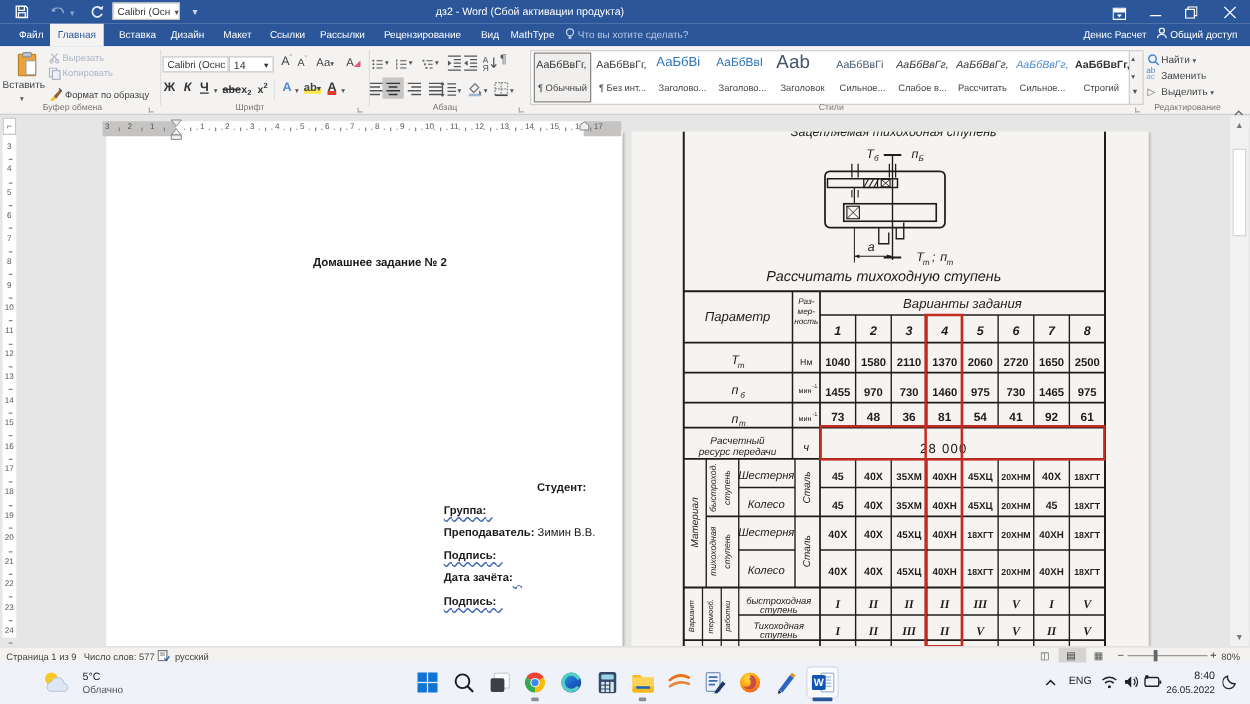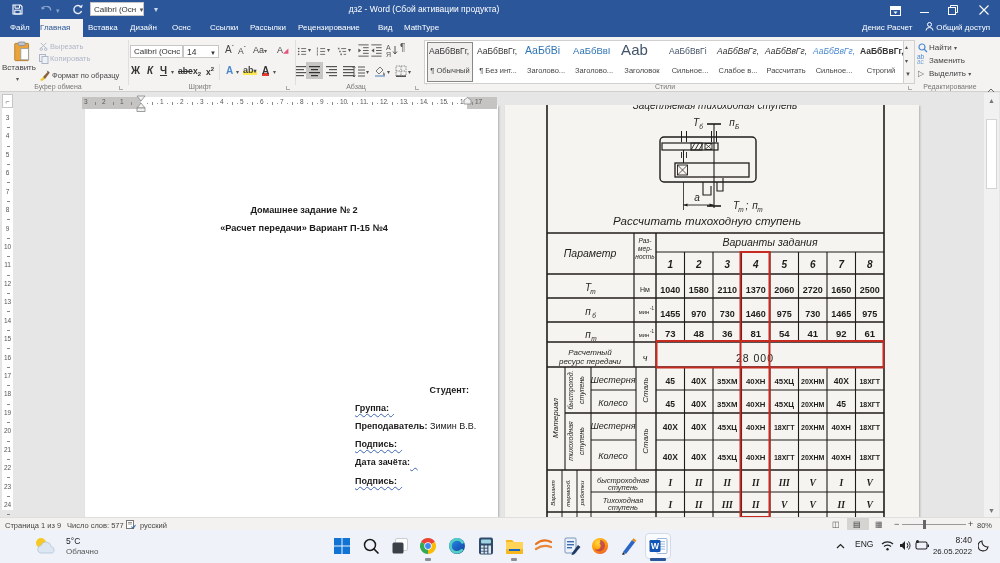--- a/index.html
+++ b/index.html
@@ -3,21 +3,21 @@
 <meta charset="utf-8">
 <style>
 * { margin:0; padding:0; box-sizing:border-box; }
 html,body { width:1000px; height:563px; overflow:hidden; font-family:"Liberation Sans",sans-serif; }
 #app { position:relative; width:1000px; height:563px; background:#e6e6e6; }
 .abs { position:absolute; }
 
 
 #titlebar { position:absolute; left:0; top:0; width:1000px; height:19px; background:#2b579a; color:#fff; }
 #tabrow   { position:absolute; left:0; top:19px; width:1000px; height:18px; background:#2b579a; }
-.tab { position:absolute; top:0; height:18px; line-height:18px; color:#fff; font-size:8px; text-align:left; }
+.tab { position:absolute; top:0; height:18px; line-height:18px; color:#fff; font-size:8px; text-align:center; }
 #ribbon { position:absolute; left:0; top:37px; width:1000px; height:55px; background:#f4f3f2; border-bottom:1px solid #d2d0ce; }
 .grplabel { position:absolute; top:46px; font-size:7px; color:#7a7874; text-align:center; }
 .gsep { position:absolute; top:3px; height:45px; width:1px; background:#e1dfdd; }
 .stysmp { position:absolute; font-size:8.5px; color:#333; white-space:nowrap; }
 .stylab { position:absolute; font-size:7.5px; color:#444; width:46px; text-align:center; white-space:nowrap; overflow:hidden; }
 
 
 #rulerrow { position:absolute; left:0; top:92px; width:984px; height:13px; background:#e6e6e6; z-index:5; }
 
 
@@ -73,26 +73,30 @@
       </svg>
     <svg class="abs" style="left:979px;top:5px" width="10" height="10" viewBox="0 0 10 10">
         <path d="M0.5 0.5 L9.5 9.5 M9.5 0.5 L0.5 9.5" stroke="#fff" stroke-width="1.1"></path>
       </svg>
   </div>
   <div id="tabrow">
     <div class="tab" style="left:10px;width:30px">Файл</div>
     <div class="tab" style="left:40px;width:43px;background:#f4f3f2;color:#2b579a;height:18px">Главная</div>
     <div class="tab" style="left:88px;width:44px">Вставка</div>
     <div class="tab" style="left:130px;width:40px">Дизайн</div>
-    <div class="tab" style="left:172px;width:36px">Оснс</div>
+    <div class="tab" style="left:172px;width:36px">Макет</div>
     <div class="tab" style="left:210px;width:40px">Ссылки</div>
     <div class="tab" style="left:250px;width:48px">Рассылки</div>
     <div class="tab" style="left:298px;width:80px">Рецензирование</div>
     <div class="tab" style="left:378px;width:28px">Вид</div>
     <div class="tab" style="left:404px;width:44px">MathType</div>
+    <div class="tab" style="left:452px;width:130px;color:#b9c8e2;text-align:left;font-size:8px"><svg width="8" height="10" viewBox="0 0 8 10" style="vertical-align:-2px">
+          <circle cx="4" cy="3.8" r="2.8" fill="none" stroke="#c7d3e8" stroke-width="1"></circle>
+          <rect x="2.9" y="7.2" width="2.2" height="1.8" fill="#c7d3e8"></rect>
+        </svg> Что вы хотите сделать?</div>
     <div class="tab" style="left:862px;width:60px;font-size:8px">Денис Расчет</div>
     <div class="tab" style="left:925px;width:75px;text-align:left;font-size:8px"><svg width="9" height="9" viewBox="0 0 9 9" style="vertical-align:-1px">
           <circle cx="4.5" cy="2.5" r="2" fill="none" stroke="#fff"></circle>
           <path d="M1 8.5 a3.5 3 0 0 1 7 0" fill="none" stroke="#fff"></path>
         </svg> Общий доступ</div>
   </div>
   <div id="ribbon">
 
     <svg class="abs" style="left:13px;top:4px" width="19" height="22" viewBox="0 0 22 24">
       <rect x="2" y="2" width="16" height="20" rx="1" fill="#e8a33d" stroke="#b27a20"></rect>
@@ -423,21 +427,20 @@
           <div class="abs" style="left:0;top:359px;width:11px;text-align:center;font-size:6.5px;color:#555">22</div>
           <div class="abs" style="left:5px;top:372px;width:3px;height:1px;background:#888"></div>
           <div class="abs" style="left:0;top:378px;width:11px;text-align:center;font-size:6.5px;color:#555">23</div>
           <div class="abs" style="left:5px;top:391px;width:3px;height:1px;background:#888"></div>
           <div class="abs" style="left:0;top:396px;width:11px;text-align:center;font-size:6.5px;color:#555">24</div>
           <div class="abs" style="left:5px;top:409px;width:3px;height:1px;background:#888"></div>
         </div>
       </div>
     <div id="page1">
       <div class="abs" style="left:56px;top:100px;width:326px;text-align:center;font-weight:bold;font-size:9.2px;color:#1a1a1a">Домашнее задание № 2</div>
-      <div class="abs" style="left:56px;top:118px;width:326px;text-align:center;font-weight:bold;font-size:9.2px;color:#1a1a1a">«Расчет передачи» Вариант П-15 №4</div>
       <div class="abs" style="left:0;top:280px;width:384px;text-align:right;font-weight:bold;font-size:9px;color:#1a1a1a">Студент:</div>
       <div class="abs" style="left:270px;top:298px;font-size:9px;color:#1a1a1a"><b class="wvy">Группа:</b><span class="wvy2">&nbsp;&nbsp;</span></div>
       <div class="abs" style="left:270px;top:316px;font-size:9px;color:#1a1a1a"><b>Преподаватель:</b> Зимин В.В.</div>
       <div class="abs" style="left:270px;top:334px;font-size:9px;color:#1a1a1a"><b class="wvy">Подпись:</b><span class="wvy2">&nbsp;&nbsp;</span></div>
       <div class="abs" style="left:270px;top:352px;font-size:9px;color:#1a1a1a"><b>Дата зачёта:</b><span class="wvy2">&nbsp;&nbsp;&nbsp;</span></div>
       <div class="abs" style="left:270px;top:371px;font-size:9px;color:#1a1a1a"><b class="wvy">Подпись:</b><span class="wvy2">&nbsp;&nbsp;</span></div>
     </div>
     <div id="page2">
       <svg width="414" height="412" viewBox="0 0 414 412" id="scan">
           <line x1="42" y1="0" x2="42" y2="412" stroke="#1f1d1b" stroke-width="1.6"></line>

